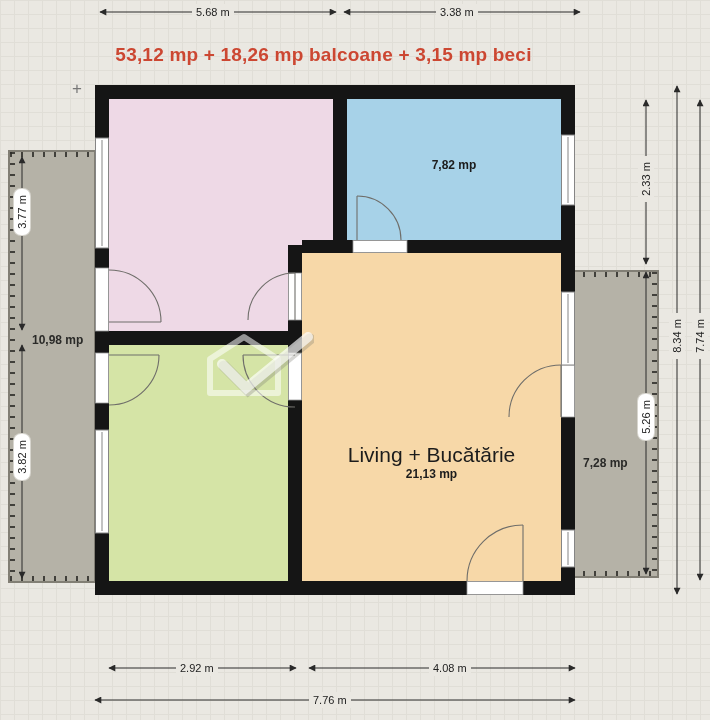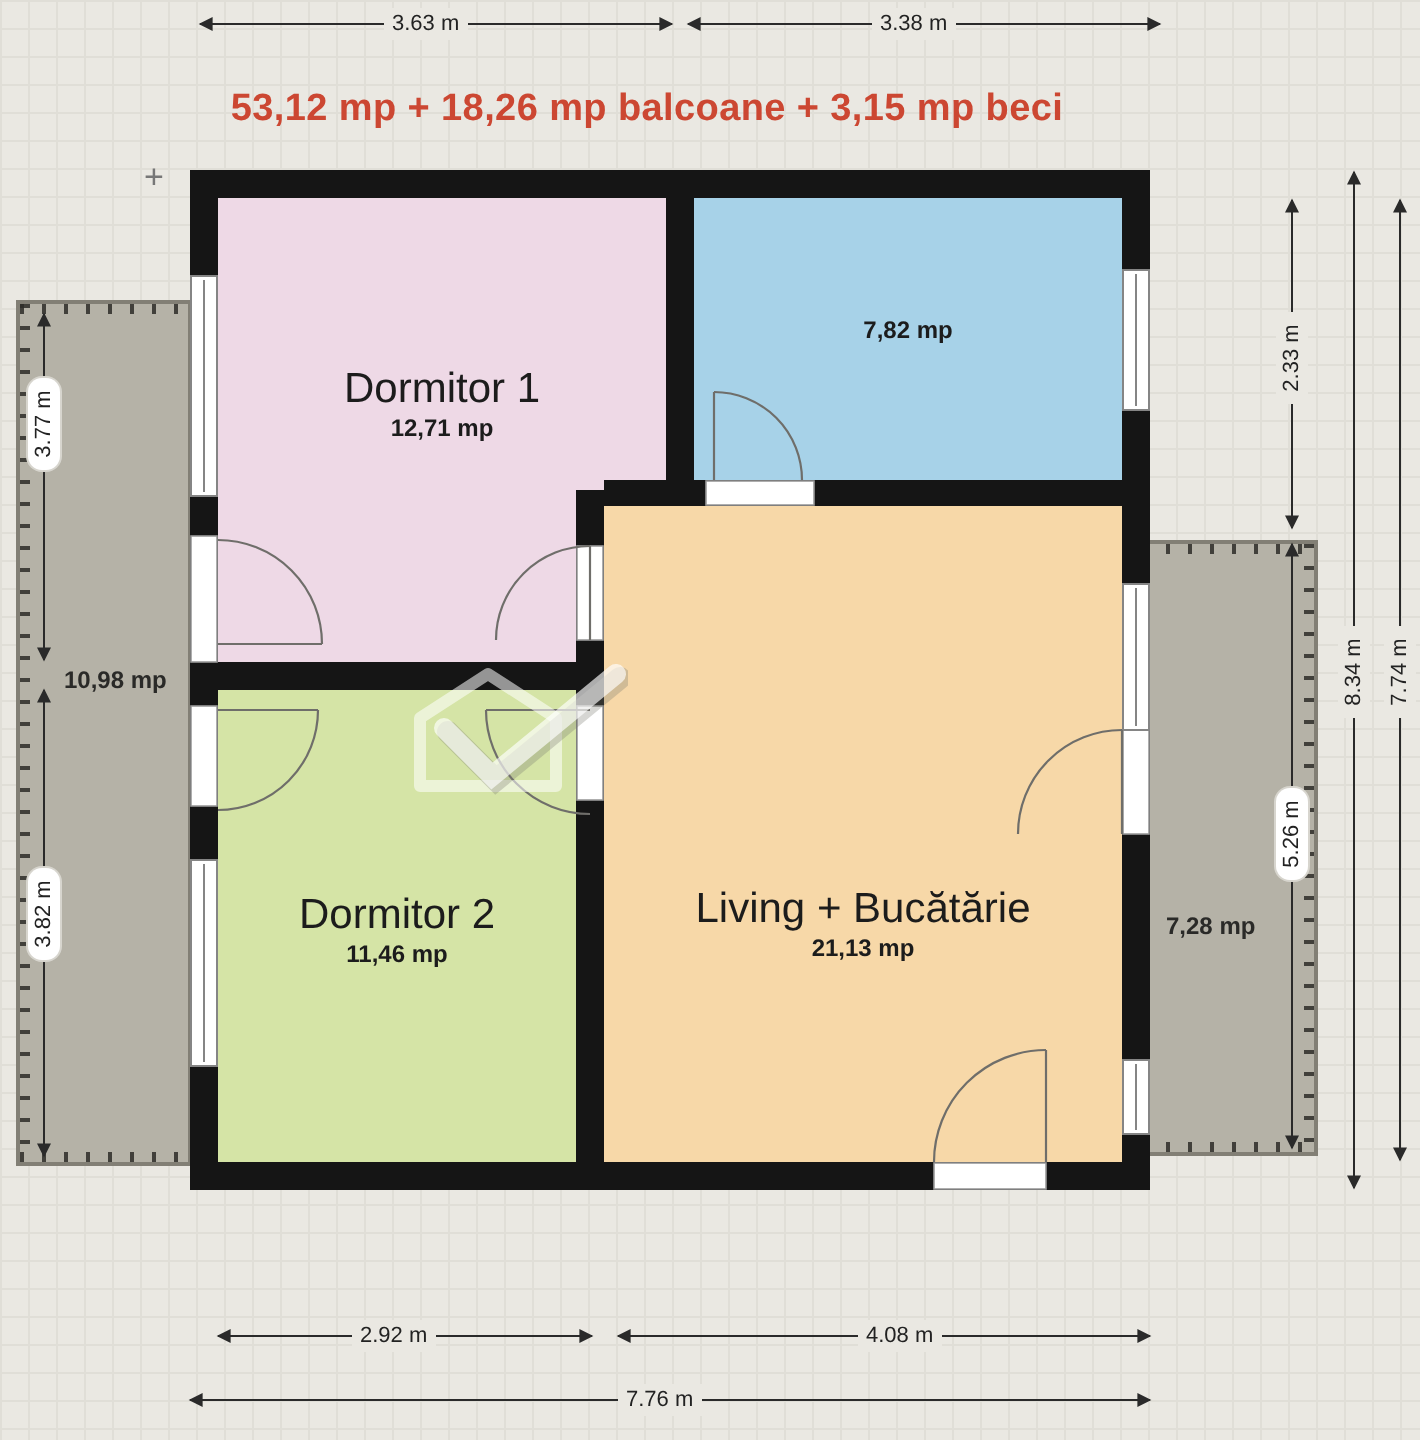--- a/index.html
+++ b/index.html
@@ -166,40 +166,32 @@
   </svg>
 
   <div class="wm-logo">
     <svg width="112" height="66" viewBox="0 0 112 66">
       <path d="M8,27 L42,5 L76,27 L76,61 L8,61 Z" fill="none" stroke="rgba(255,255,255,0.55)" stroke-width="6" stroke-linejoin="round"></path>
       <path d="M20,32 L44,56 L106,5" fill="none" stroke="rgba(120,118,110,0.30)" stroke-width="11" stroke-linecap="round" transform="translate(2,2)"></path>
       <path d="M20,32 L44,56 L106,5" fill="none" stroke="rgba(255,255,255,0.65)" stroke-width="10" stroke-linecap="round"></path>
     </svg>
   </div>
 
-  <div class="room-label lbl-d1">
-    <div class="rname">Dormitor 1</div>
-    <div class="rarea">12,71 mp</div>
-  </div>
   <div class="room-label lbl-baie">
     <div class="rarea">7,82 mp</div>
-  </div>
-  <div class="room-label lbl-d2">
-    <div class="rname">Dormitor 2</div>
-    <div class="rarea">11,46 mp</div>
   </div>
   <div class="room-label lbl-living">
     <div class="rname">Living + Bucătărie</div>
     <div class="rarea">21,13 mp</div>
   </div>
 
   <div class="balcony-area ba-left">10,98 mp</div>
   <div class="balcony-area ba-right">7,28 mp</div>
 
-  <div class="dim dim-t1">3.63 m</div>
+  <div class="dim dim-t1">5.68 m</div>
   <div class="dim dim-t2">3.38 m</div>
   <div class="dim dim-b1">2.92 m</div>
   <div class="dim dim-b2">4.08 m</div>
   <div class="dim dim-b3">7.76 m</div>
   <div class="dim rot pill dim-l1">3.77 m</div>
   <div class="dim rot pill dim-l2">3.82 m</div>
   <div class="dim rot dim-r1">2.33 m</div>
   <div class="dim rot pill dim-r2">5.26 m</div>
   <div class="dim rot dim-r3">8.34 m</div>
   <div class="dim rot dim-r4">7.74 m</div>

